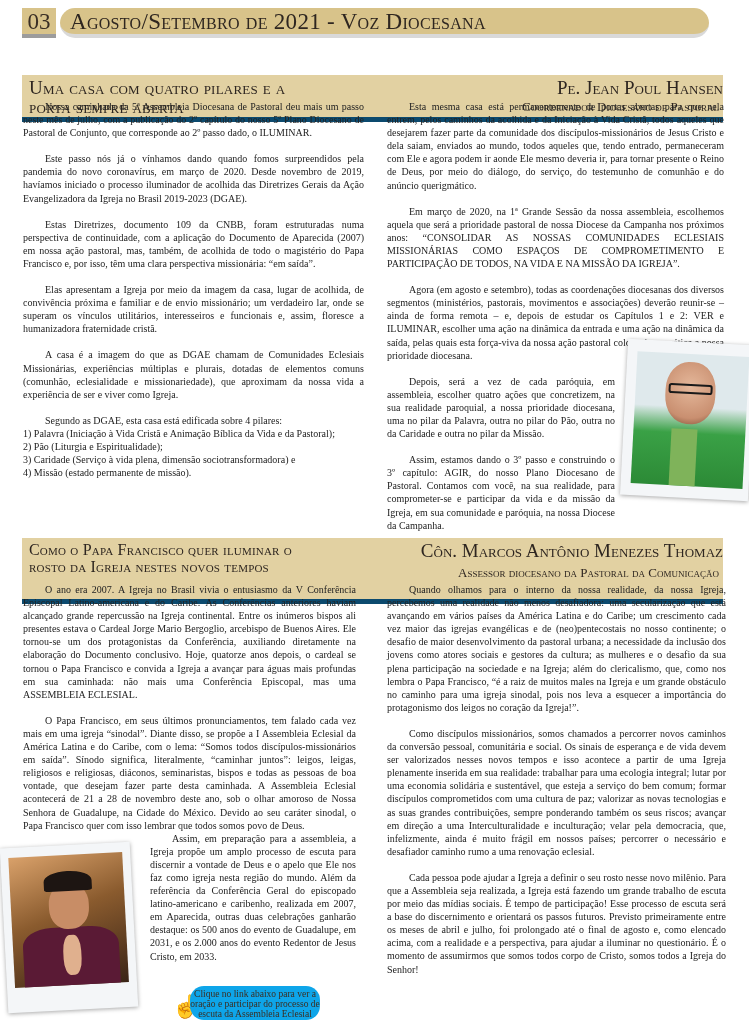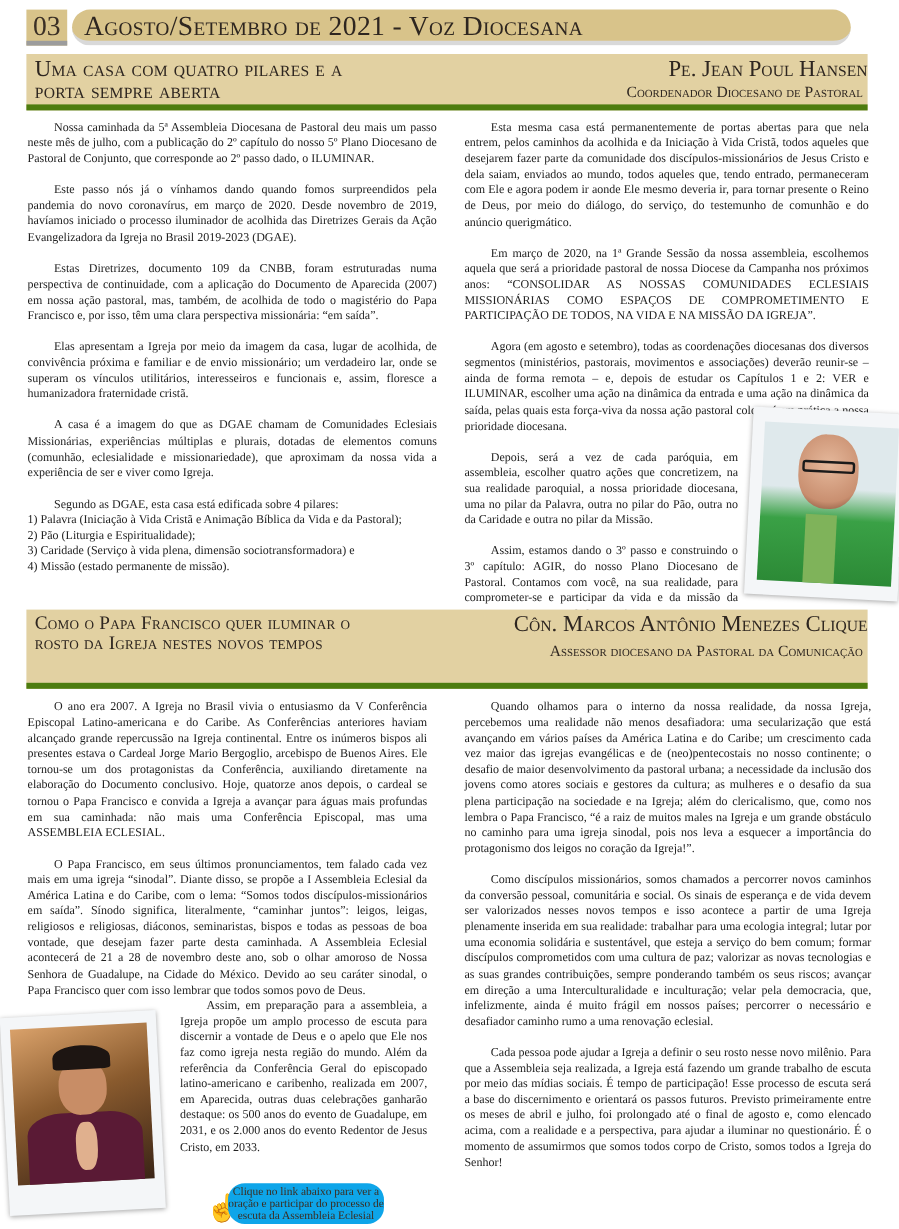--- a/index.html
+++ b/index.html
@@ -7,21 +7,21 @@
   body { position: relative; font-family: "Liberation Serif", serif; color: #2a2624; }
 
   .topbar { position: absolute; top: 8px; left: 22px; right: 40px; height: 30px; }
   .pagenum { position: absolute; left: 0; top: 0; width: 34px; height: 30px; background: #d8c38a;
     border-bottom: 4px solid #9c9c9c; font-size: 23px; line-height: 28px; text-align: center; color: #3a2f25; }
   .masthead { position: absolute; left: 38px; top: 0; right: 0; height: 30px; background: #d8c38a;
     border-bottom: 4px solid #d9d9d9; font-size: 23px; line-height: 28px; padding-left: 10px;
     font-variant: small-caps; letter-spacing: 0.3px; color: #2e2620; border-radius: 15px; }
 
   .hdr { position: absolute; left: 22px; right: 26px; background: #e2d1a2;
-    border-bottom: 5px solid #4d7c0f; font-variant: small-caps; color: #2e2620; }
+    border-bottom: 5px solid #0c4a6e; font-variant: small-caps; color: #2e2620; margin-top: 30px; }
   .hdr1 { top: 45px; height: 47px; }
   .hdr2 { top: 508px; height: 66px; }
   .hdr .title { position: absolute; left: 7px; top: 3px; font-size: 19px; line-height: 19px; letter-spacing: 0.2px; }
   .hdr .title .sub { font-size: 16px; line-height: 17px; display: block; }
   .hdr .author { position: absolute; right: 0; top: 3px; text-align: center; font-size: 19px; line-height: 20px; }
   .hdr .role { position: absolute; right: 4px; text-align: right; font-size: 13px; }
   .hdr1 .role { top: 24px; }
   .hdr2 .role { top: 27px; }
 
   .col { position: absolute; font-size: 10px; line-height: 13.1px; text-align: justify; color: #222; }
@@ -101,21 +101,21 @@
     <div class="glasses"></div>
     <div class="stole"></div>
   </div>
 </div>
 
 <div class="hdr hdr2">
   <div class="title">
     <span class="sub">Como o Papa Francisco quer iluminar o</span>
     <span class="sub">rosto da Igreja nestes novos tempos</span>
   </div>
-  <div class="author">Côn. Marcos Antônio Menezes Clique</div>
+  <div class="author">Côn. Marcos Antônio Menezes Thomaz</div>
   <div class="role">Assessor diocesano da Pastoral da Comunicação</div>
 </div>
 
 <div class="col c3">
   <p>O ano era 2007. A Igreja no Brasil vivia o entusiasmo da V Conferência Episcopal Latino-americana e do Caribe. As Conferências anteriores haviam alcançado grande repercussão na Igreja continental. Entre os inúmeros bispos ali presentes estava o Cardeal Jorge Mario Bergoglio, arcebispo de Buenos Aires. Ele tornou-se um dos protagonistas da Conferência, auxiliando diretamente na elaboração do Documento conclusivo. Hoje, quatorze anos depois, o cardeal se tornou o Papa Francisco e convida a Igreja a avançar para águas mais profundas em sua caminhada: não mais uma Conferência Episcopal, mas uma ASSEMBLEIA ECLESIAL.</p>
   <p class="tight">O Papa Francisco, em seus últimos pronunciamentos, tem falado cada vez mais em uma igreja “sinodal”. Diante disso, se propõe a I Assembleia Eclesial da América Latina e do Caribe, com o lema: “Somos todos discípulos-missionários em saída”. Sínodo significa, literalmente, “caminhar juntos”: leigos, leigas, religiosos e religiosas, diáconos, seminaristas, bispos e todas as pessoas de boa vontade, que desejam fazer parte desta caminhada. A Assembleia Eclesial acontecerá de 21 a 28 de novembro deste ano, sob o olhar amoroso de Nossa Senhora de Guadalupe, na Cidade do México. Devido ao seu caráter sinodal, o Papa Francisco quer com isso lembrar que todos somos povo de Deus.</p>
   <p class="narrow">Assim, em preparação para a assembleia, a Igreja propõe um amplo processo de escuta para discernir a vontade de Deus e o apelo que Ele nos faz como igreja nesta região do mundo. Além da referência da Conferência Geral do episcopado latino-americano e caribenho, realizada em 2007, em Aparecida, outras duas celebrações ganharão destaque: os 500 anos do evento de Guadalupe, em 2031, e os 2.000 anos do evento Redentor de Jesus Cristo, em 2033.</p>
 </div>
 
 <div class="col c4">

